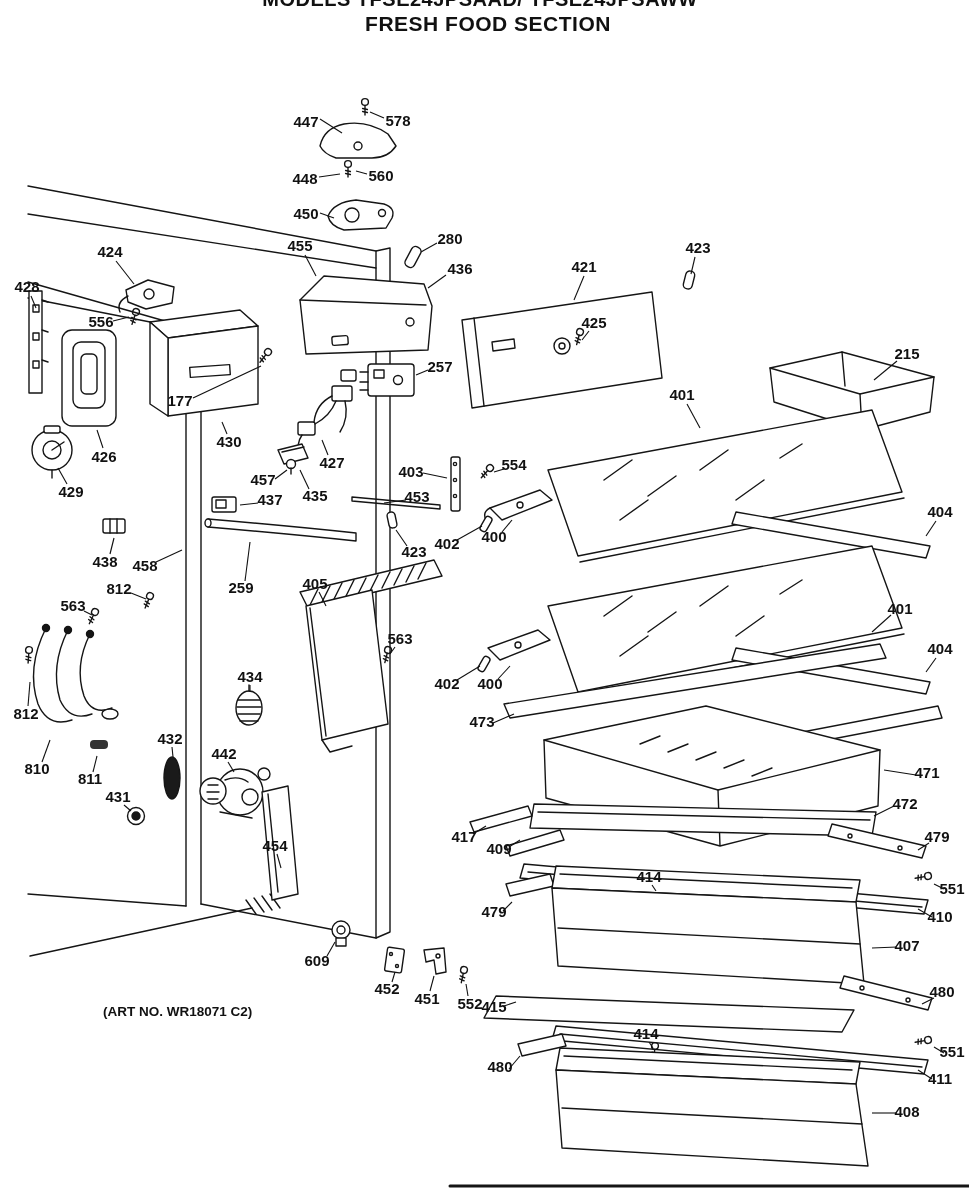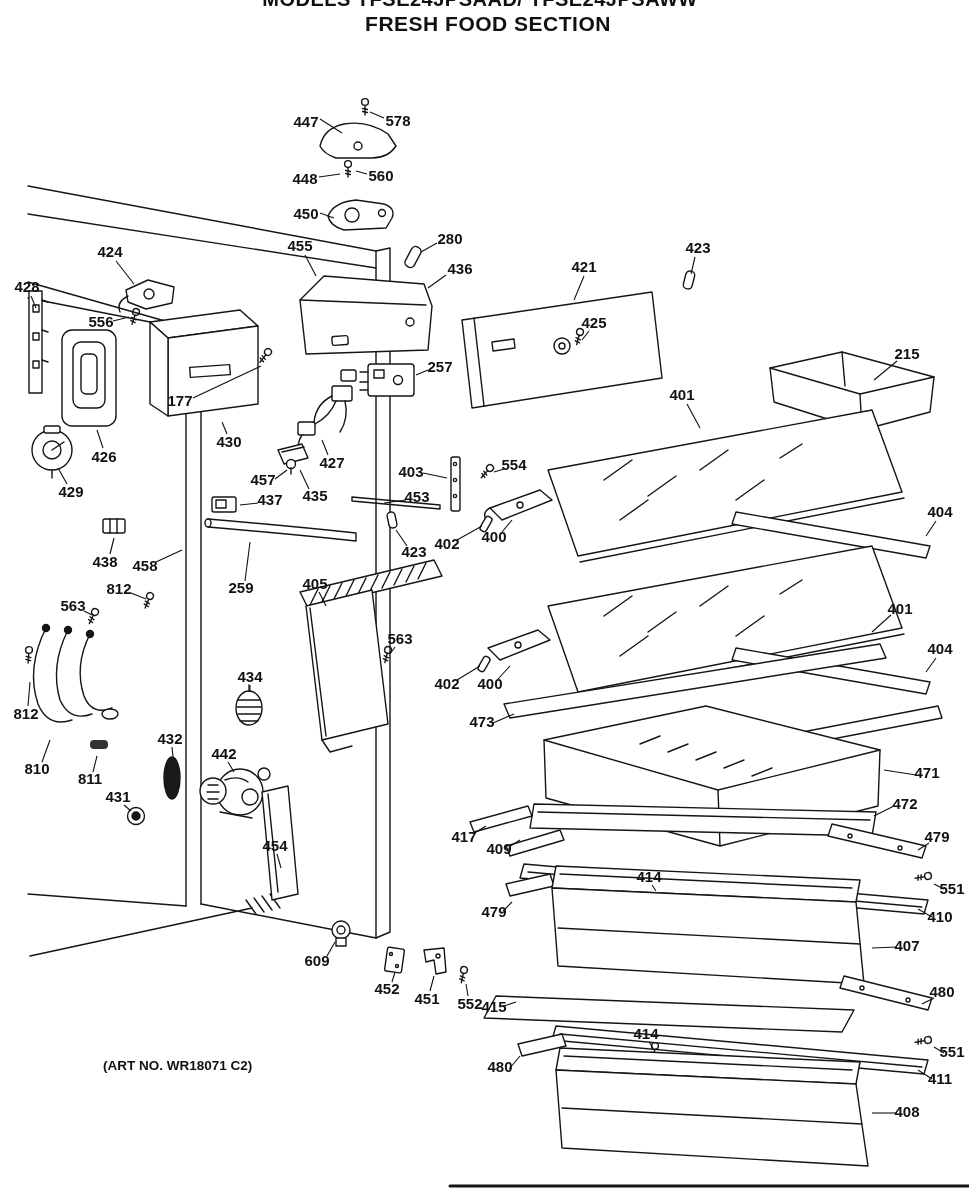--- a/index.html
+++ b/index.html
@@ -2,21 +2,21 @@
 <html><head>
 <meta charset="utf-8">
 <style>
   html,body{margin:0;padding:0;background:#fff;}
   .page{position:relative;width:969px;height:1200px;background:#fff;overflow:hidden;
         font-family:"Liberation Sans",sans-serif;color:#111;}
   .models{position:absolute;top:-12px;left:0;width:960px;text-align:center;
           font-size:20px;font-weight:700;letter-spacing:.5px;white-space:nowrap;}
   .section{position:absolute;top:12px;left:8px;width:960px;text-align:center;
            font-size:21px;font-weight:700;letter-spacing:.5px;}
-  .artno{position:absolute;top:1058px;left:103px;font-size:13.5px;font-weight:700;}
+  .artno{position:absolute;top:1004px;left:103px;font-size:13.5px;font-weight:700;}
   svg.diagram{position:absolute;inset:0;}
   svg.diagram *{vector-effect:none;}
   .ink{stroke:#151515;fill:none;stroke-width:1.4;stroke-linejoin:round;stroke-linecap:round;}
   #callout-layer text{font:700 15px "Liberation Sans",sans-serif;fill:#111;
                       text-anchor:middle;dominant-baseline:middle;}
   #callout-layer line{stroke:#111;stroke-width:1.1;}
 </style>
 </head>
 <body>
 

